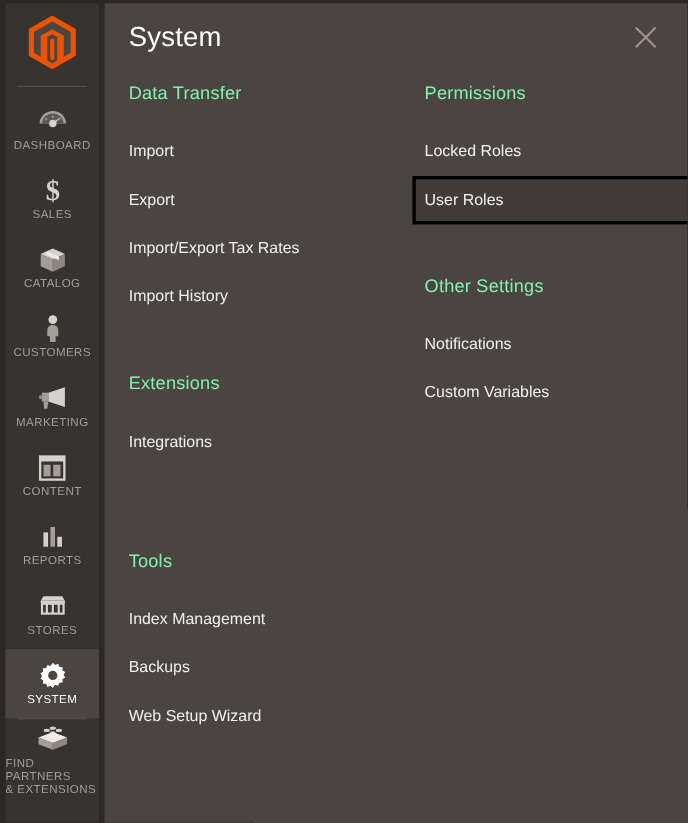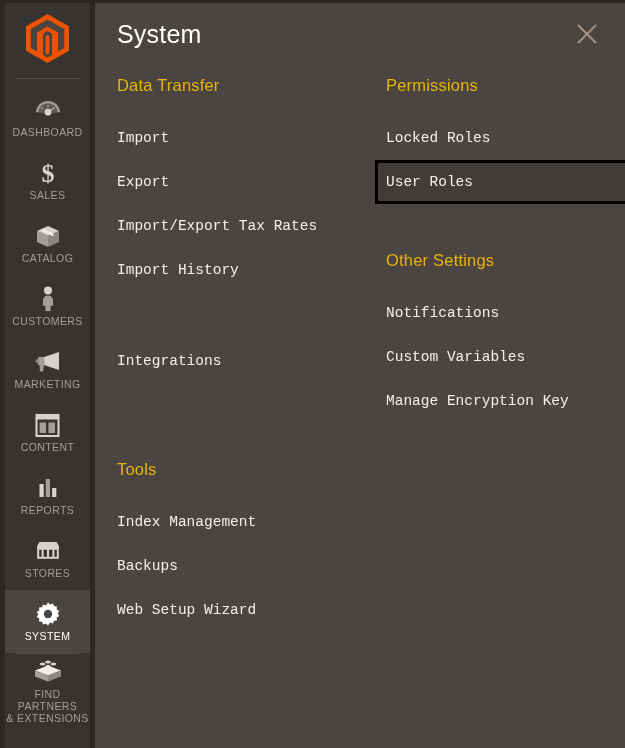--- a/index.html
+++ b/index.html
@@ -44,21 +44,21 @@
     display:flex; flex-direction:column;
     align-items:center; justify-content:center;
     cursor:pointer;
   }
   .nav-item .nav-icon {
     height:26px; display:flex; align-items:center; justify-content:center;
     margin-bottom:3px;
   }
   .nav-item .nav-label {
     font-size:10.5px; letter-spacing:.4px;
-    color:#a49e97; text-align:center; line-height:12px;
+    color:#a49e97; text-align:left; line-height:12px;
   }
   .nav-item.active { background:#4a4541; }
   .nav-item.active .nav-label { color:#ffffff; }
   .nav-item.two-line { height:74px; }
   .nav-divider {
     width:63px; height:1px; background:#55504c; margin:0 auto;
   }
 
   
   .panel {
@@ -83,24 +83,24 @@
   
   .menu-cols {
     position:absolute; left:0; top:72px; width:530px; height:673px;
   }
   .col { position:absolute; top:0; }
   .col-left  { left:22px;  width:250px; }
   .col-right { left:291px; width:225px; }
 
   .group { position:relative; }
   .group-title {
-    font-size:16.5px; color:#eab308; letter-spacing:.2px;
+    font-size:16.5px; color:#86efac; letter-spacing:.2px;
     padding:0 0 0 0; line-height:20px;
   }
-  .group-items { margin-top:21px;font-family:Liberation Mono, monospace; }
+  .group-items { margin-top:21px; }
   .menu-link {
     display:block;
     font-size:14.5px; color:#f2f0ee;
     line-height:18px;
     padding:13px 0 13px 0;
     cursor:pointer;
     position:relative;
     white-space:nowrap;
   }
   .menu-link.highlight {
@@ -287,20 +287,21 @@
           <div class="group">
             <div class="group-title">Data Transfer</div>
             <div class="group-items">
               <div class="menu-link">Import</div>
               <div class="menu-link">Export</div>
               <div class="menu-link">Import/Export Tax Rates</div>
               <div class="menu-link">Import History</div>
             </div>
           </div>
           <div class="group" style="margin-top: 47px;">
+            <div class="group-title">Extensions</div>
             <div class="group-items">
               <div class="menu-link">Integrations</div>
             </div>
           </div>
           <div class="group" style="margin-top: 76px;">
             <div class="group-title">Tools</div>
             <div class="group-items">
               <div class="menu-link">Index Management</div>
               <div class="menu-link">Backups</div>
               <div class="menu-link">Web Setup Wizard</div>
@@ -313,20 +314,19 @@
             <div class="group-items">
               <div class="menu-link">Locked Roles</div>
               <div class="menu-link highlight">User Roles</div>
             </div>
           </div>
           <div class="group" style="margin-top: 46px;">
             <div class="group-title">Other Settings</div>
             <div class="group-items">
               <div class="menu-link">Notifications</div>
               <div class="menu-link">Custom Variables</div>
-              <div class="menu-link">Manage Encryption Key</div>
             </div>
           </div>
         </div>
     </div>
 
   </div>
 </div>
 
 </body></html>

